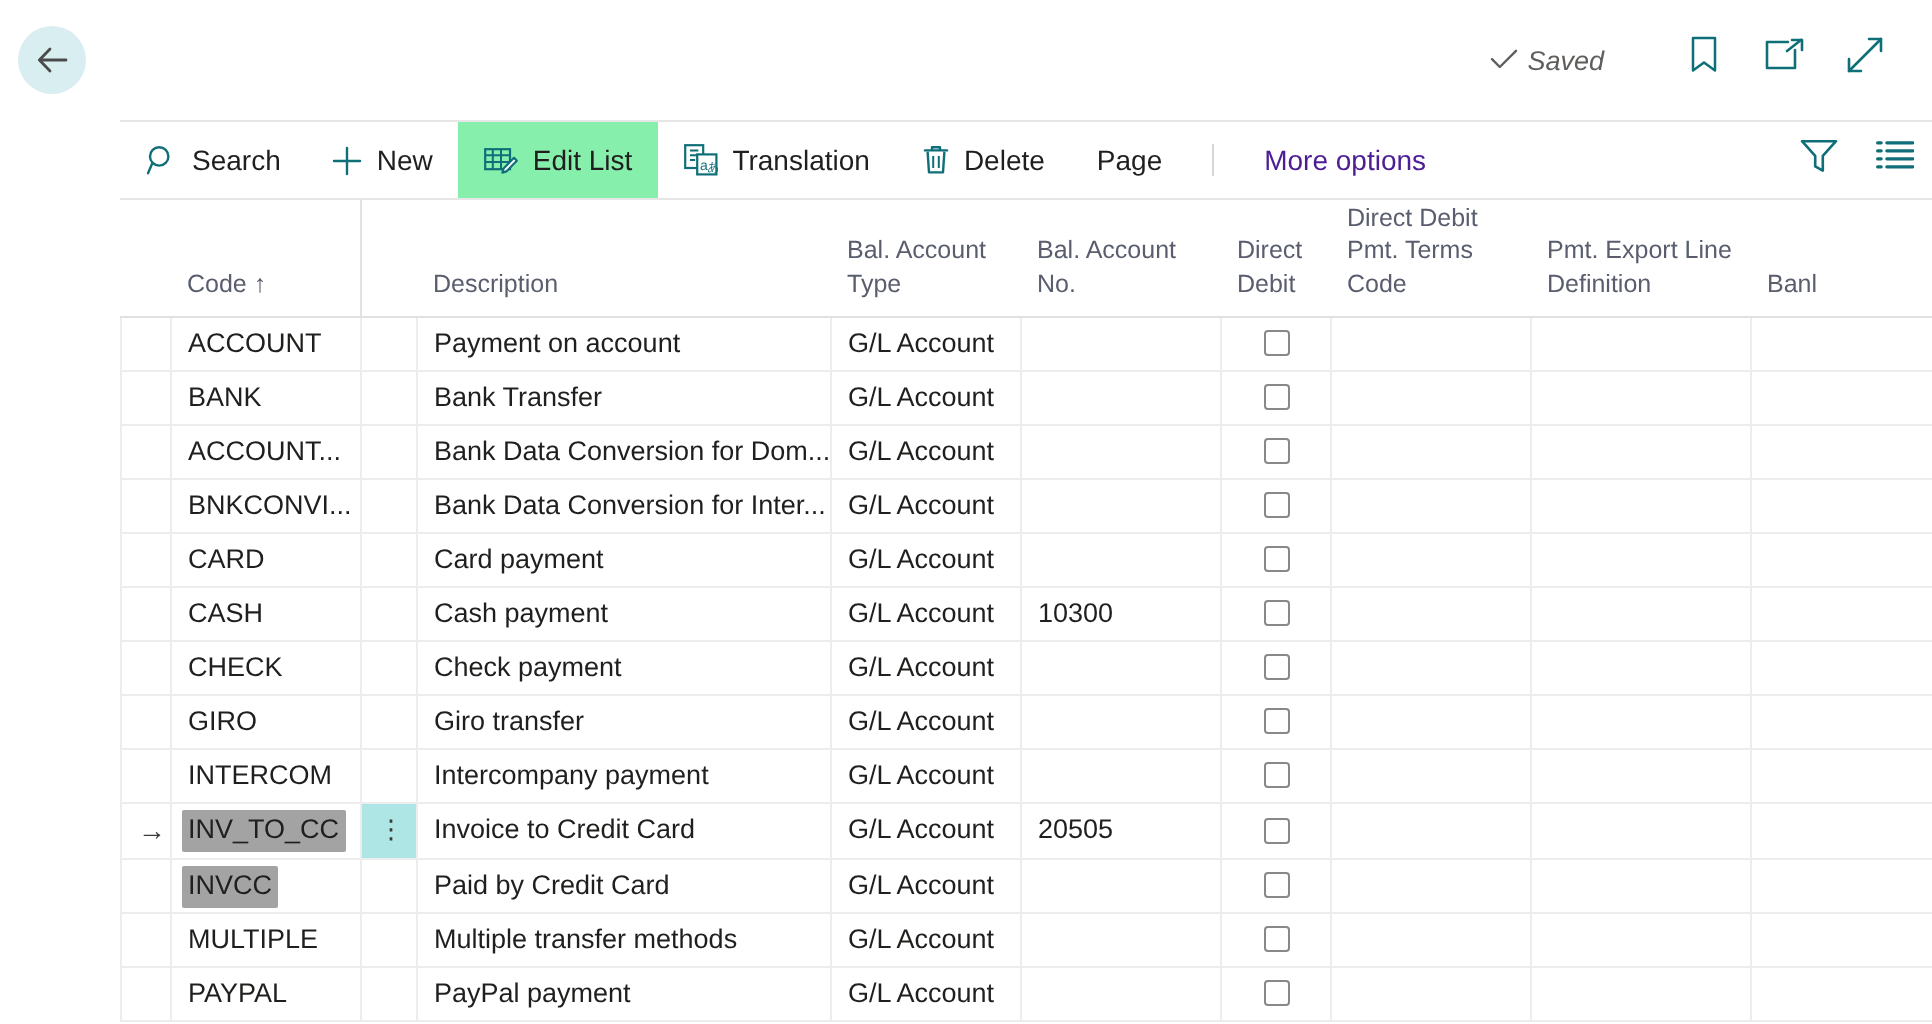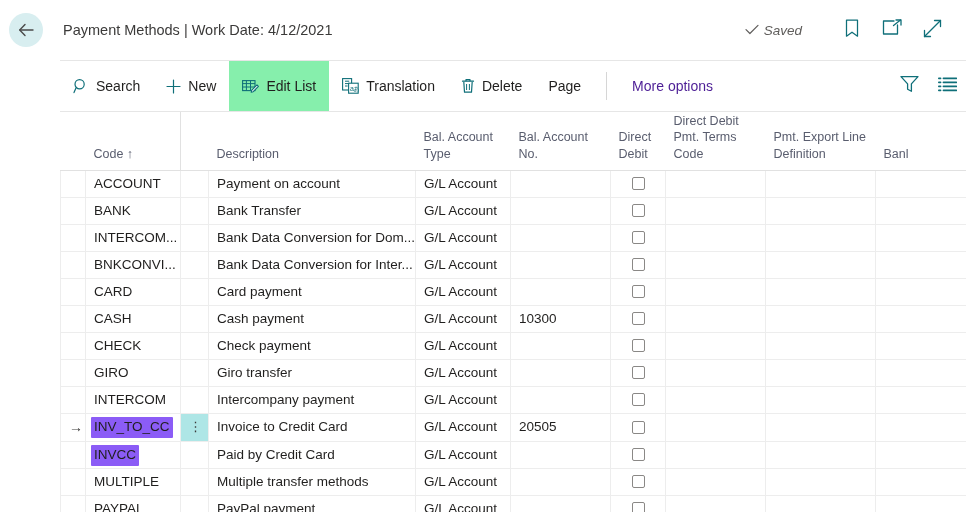--- a/index.html
+++ b/index.html
@@ -51,21 +51,21 @@
   }
   .hdr-icon {
     width: 40px; height: 40px;
     display: flex; align-items: center; justify-content: center;
     cursor: pointer;
   }
 
   
   .command-bar {
     margin-left: 60px;
-    height: 52px;
+    height: 40px;
     border-top: 1px solid #e6e6e6;
     border-bottom: 1px solid #e6e6e6;
     display: flex;
     align-items: stretch;
     background: #ffffff;
   }
   .cmd {
     display: flex;
     align-items: center;
     gap: 7px;
@@ -145,21 +145,21 @@
   col.w-pel  { width: 110px; }
   col.w-bank { width: 91px; }
 
   .row-arrow {
     display: inline-block;
     color: #3b3a39;
     font-size: 14px;
     line-height: 26px;
   }
   .hl {
-    background: #8b5cf6;
+    background: #a3a3a3;
     padding: 1px 3px 2px 3px;
     margin-left: -3px;
     border-radius: 1px;
     display: inline-block;
     line-height: 18px;
   }
   .opt-active { background: #aee6e6; }
   .dots {
     display: inline-block;
     line-height: 26px;
@@ -182,21 +182,20 @@
 
 <div class="page-header">
   <div class="back-btn">
     <span>
       <svg width="17" height="14" viewBox="0 0 17 14" fill="none">
         <path d="M7 1.5L1.7 7L7 12.5" stroke="#4a4a4a" stroke-width="1.4" stroke-linecap="round" stroke-linejoin="round"></path>
         <path d="M2 7H15" stroke="#4a4a4a" stroke-width="1.4" stroke-linecap="round"></path>
       </svg>
     </span>
   </div>
-  <div class="header-title">Payment Methods | Work Date: 4/12/2021</div>
 
   <div class="header-right">
     <div class="saved-wrap">
       <span>
         <svg width="14" height="11" viewBox="0 0 14 11" fill="none">
           <path d="M1 5.6L4.9 9.5L13 1.4" stroke="#605e5c" stroke-width="1.2" stroke-linecap="round" stroke-linejoin="round"></path>
         </svg>
       </span>
       <span>Saved</span>
     </div>
@@ -365,21 +364,21 @@
           <td>Bank Transfer</td>
           <td>G/L Account</td>
           <td></td>
           <td class="c-center"><span class="chk"></span></td>
           <td></td>
           <td></td>
           <td></td>
         </tr>
         <tr>
           <td class="gutter c-center"></td>
-          <td>INTERCOM...</td>
+          <td>ACCOUNT...</td>
           <td class="opt-cell"></td>
           <td>Bank Data Conversion for Dom...</td>
           <td>G/L Account</td>
           <td></td>
           <td class="c-center"><span class="chk"></span></td>
           <td></td>
           <td></td>
           <td></td>
         </tr>
         <tr>

